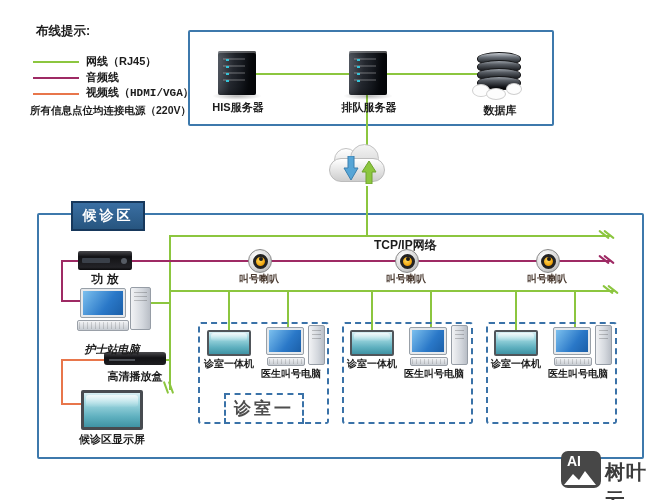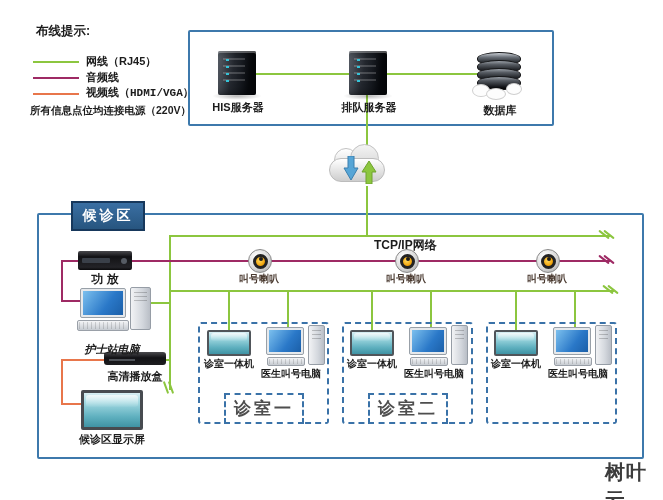--- a/index.html
+++ b/index.html
@@ -245,29 +245,34 @@
   <div class="teal" style="left:350px;top:330px;width:44px;height:26px;"></div>
   <div class="lbl" style="left:340px;top:358px;width:64px;font-size:10px;">诊室一体机</div>
   <div class="abs" style="left:409px;top:325px;width:57px;height:42px;z-index:3;">
     <div class="mon" style="left:0;top:2px;width:38px;height:28px;">
         <div class="scr"></div>
       </div>
     <div class="kb" style="left:1px;top:32px;width:36px;height:7px;"></div>
     <div class="tower" style="left:42px;top:0;width:15px;height:38px;"></div>
   </div>
   <div class="lbl" style="left:399px;top:368px;width:70px;font-size:10px;">医生叫号电脑</div>
-  <div class="rtab" style="left:368px;top:393px;width:76px;height:27px;">诊室二</div>
 
   <div class="room" style="left:486px;top:322px;width:127px;height:98px;"></div>
   <div class="teal" style="left:494px;top:330px;width:44px;height:26px;"></div>
   <div class="lbl" style="left:484px;top:358px;width:64px;font-size:10px;">诊室一体机</div>
   <div class="abs" style="left:553px;top:325px;width:57px;height:42px;z-index:3;">
     <div class="mon" style="left:0;top:2px;width:38px;height:28px;">
         <div class="scr"></div>
       </div>
     <div class="kb" style="left:1px;top:32px;width:36px;height:7px;"></div>
     <div class="tower" style="left:42px;top:0;width:15px;height:38px;"></div>
   </div>
   <div class="lbl" style="left:543px;top:368px;width:70px;font-size:10px;">医生叫号电脑</div>
 
+  <div class="wm-icon" style="left:561px;top:451px;">
+    <span class="ai">AI</span>
+    <svg width="34" height="16" style="position:absolute;left:3px;bottom:3px;">
+      <path d="M0 16 L9 5 L15 11 L21 2 L32 16 Z" fill="#ffffff"></path>
+    </svg>
+  </div>
   <div class="wm-text" style="left:605px;top:459px;">树叶云</div>
 
 </div>
 
 </body></html>

